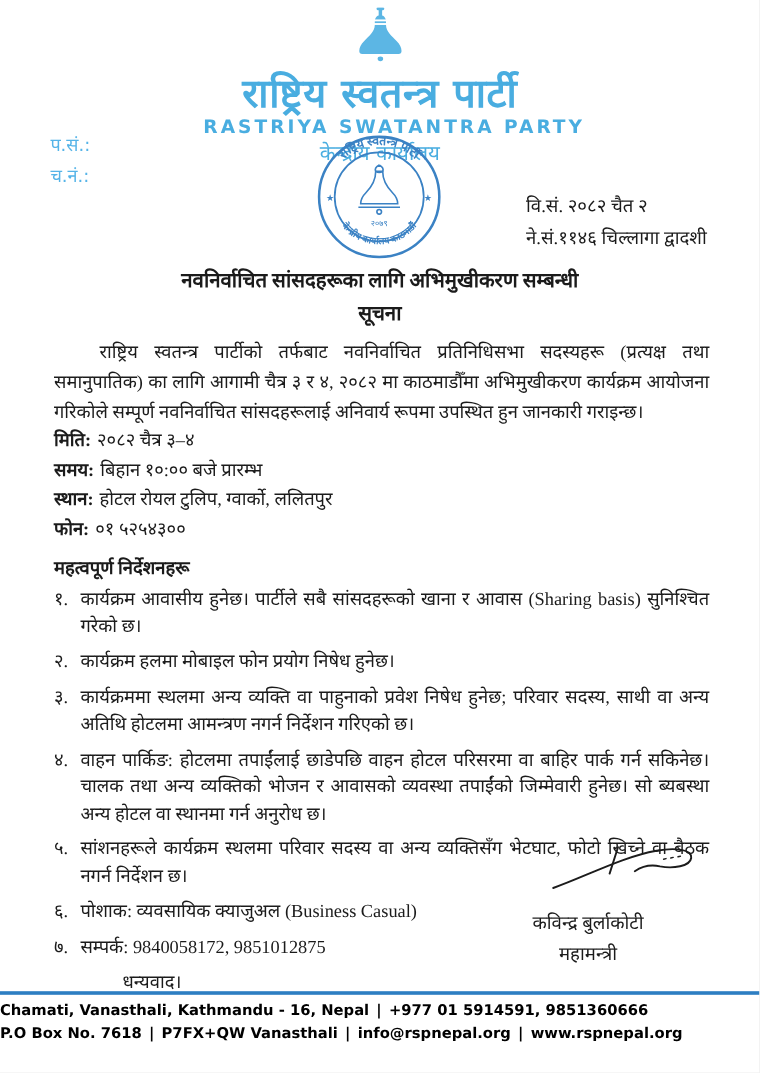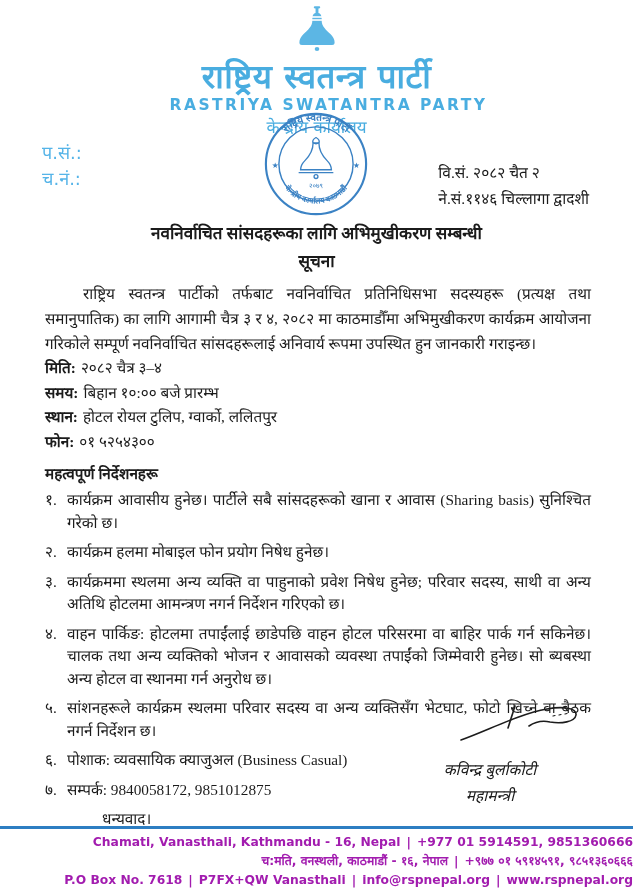--- a/index.html
+++ b/index.html
@@ -22,23 +22,23 @@
   .party-name-en{
     color:#49ade0;font-family:"DejaVu Sans",sans-serif;font-weight:bold;
     font-size:15.5px;line-height:19px;letter-spacing:2.5px;padding-left:24px;
   }
   .office-label{
     color:#49ade0;font-family:"DejaVu Sans",sans-serif;
     font-size:17px;line-height:22px;margin-top:1px;
   }
   .stamp{position:absolute;left:263px;top:111px;}
   .ref-block{
-    position:absolute;left:42px;top:140px;
+    position:absolute;left:42px;top:108px;
     color:#55b4e8;font-family:"DejaVu Sans",sans-serif;
-    font-size:18px;line-height:26px;text-align:left;
+    font-size:15px;line-height:26px;text-align:left;
   }
   .date-block{
     position:absolute;right:44px;top:160px;text-align:left;
     font-size:15.5px;line-height:26px;
   }
   
   .subject{
     position:absolute;top:220px;left:0;width:100%;text-align:center;
     font-weight:bold;font-size:17px;line-height:28px;
   }
@@ -56,27 +56,27 @@
   .instr-heading{font-weight:bold;margin-top:8px;line-height:24px;}
   .instr-list{margin-top:3px;}
   .instr-item{display:flex;margin-bottom:7px;line-height:22.5px;}
   .instr-num{flex:none;width:22px;}
   .instr-text{flex:1;text-align:justify;}
   .closing{margin-top:2px;margin-left:57px;line-height:22px;}
   
   .signature-mark{position:absolute;right:48px;top:702px;}
   .signature-block{
     position:absolute;right:28px;top:757px;width:230px;text-align:center;
-    font-size:15.5px;line-height:26px;font-style:italic;
+    font-size:15.5px;line-height:26px;
   }
   
   .footer-rule{position:absolute;left:0;right:0;top:826px;height:3px;background:#2d7ec2;}
   .footer-text{
-    position:absolute;top:833px;left:0;width:100%;text-align:right;
-    color:#a21caf;font-family:"DejaVu Sans",sans-serif;font-weight:bold;
+    position:absolute;top:833px;left:0;width:100%;text-align:left;
+    color:#000000;font-family:"DejaVu Sans",sans-serif;font-weight:bold;
     font-size:12.3px;line-height:19px;
   }
   .footer-text .sep{padding:0 6px;}
 </style>
 </head>
 <body>
 
 <div class="page">
 
   <div class="header">
@@ -197,17 +197,16 @@
     </svg>
   </div>
   <div class="signature-block">
     <div>कविन्द्र बुर्लाकोटी</div>
     <div>महामन्त्री</div>
   </div>
 
   <div class="footer-rule"></div>
   <div class="footer-text">
     <div><span>Chamati, Vanasthali, Kathmandu - 16, Nepal</span><span class="sep">|</span><span>+977 01 5914591, 9851360666</span></div>
-    <div><span>च:मति, वनस्थली, काठमाडौं - १६, नेपाल</span><span class="sep">|</span><span>+९७७ ०१ ५९१४५९१, ९८५१३६०६६६</span></div>
     <div><span>P.O Box No. 7618</span><span class="sep">|</span><span>P7FX+QW Vanasthali</span><span class="sep">|</span><span>info@rspnepal.org</span><span class="sep">|</span><span>www.rspnepal.org</span></div>
   </div>
 
 </div>
 
 </body></html>

